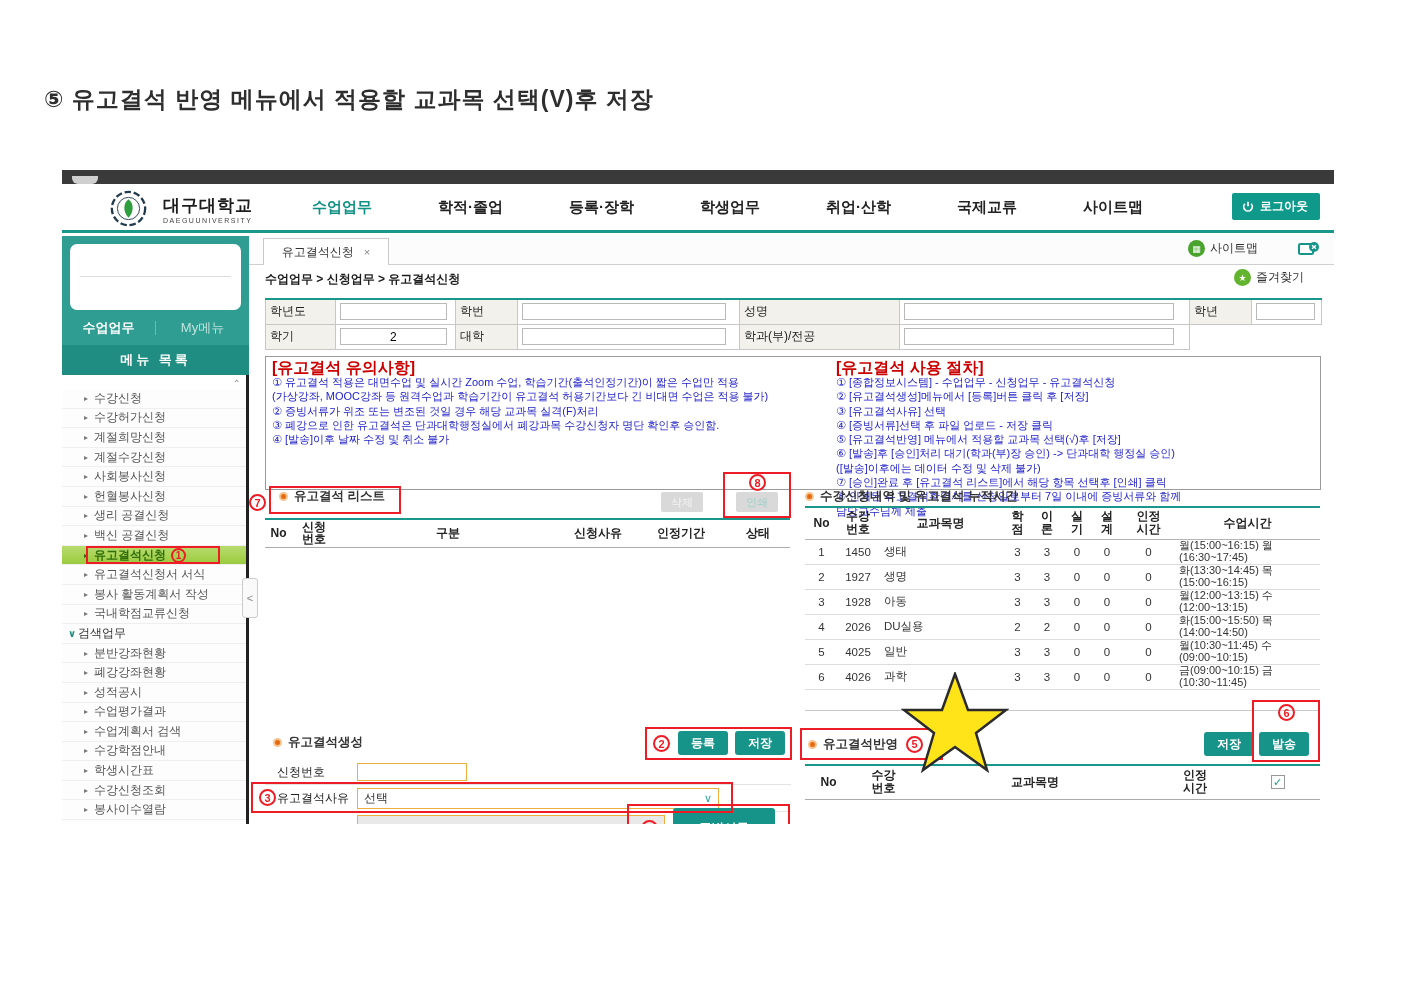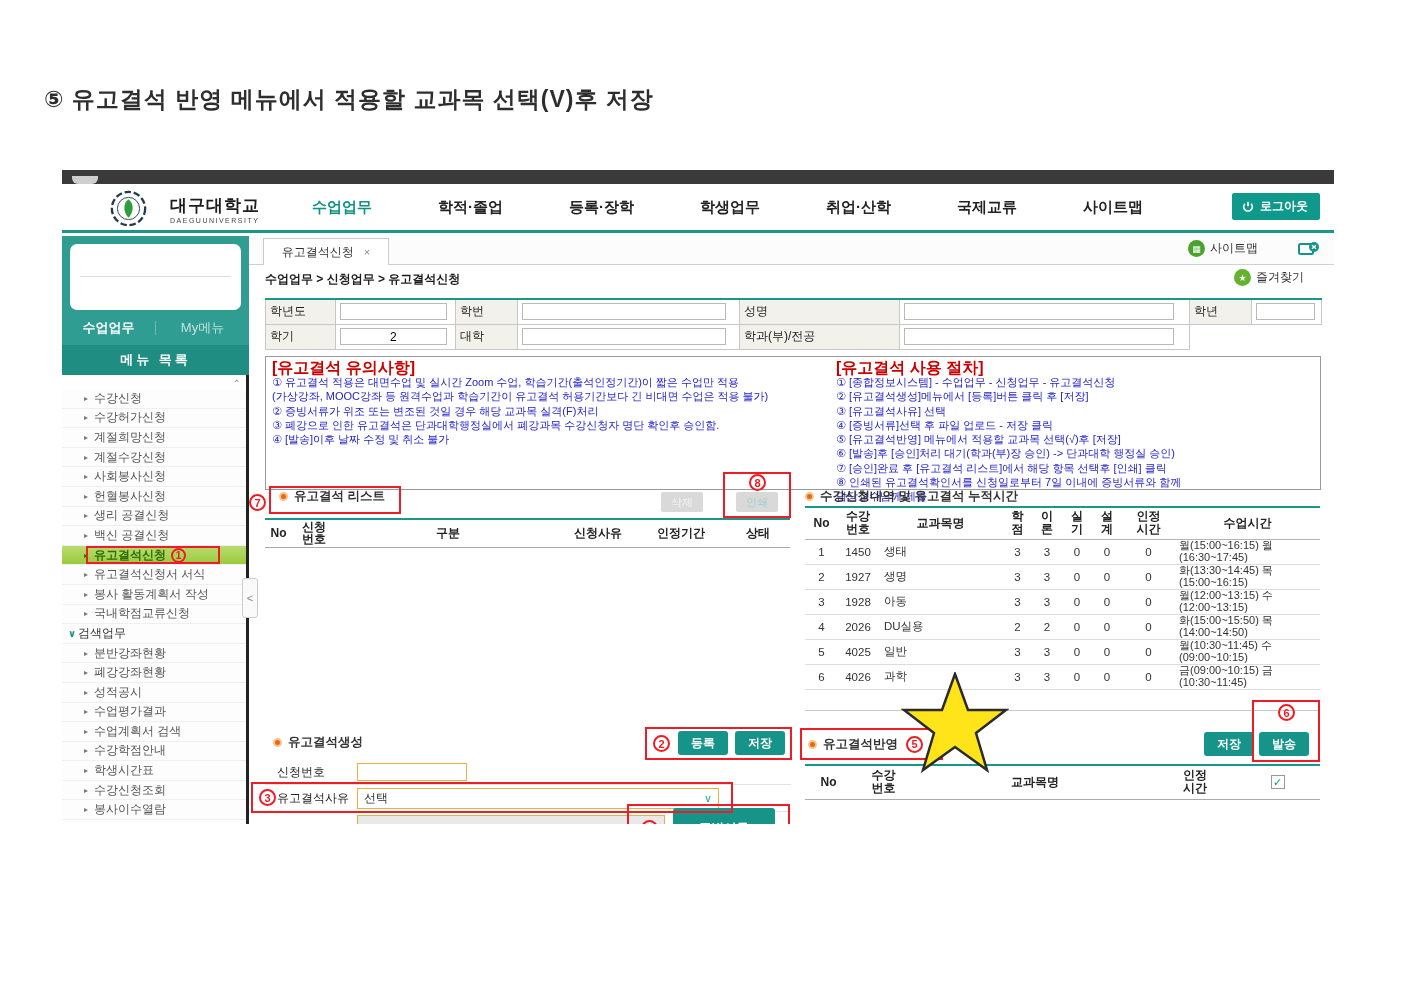--- a/index.html
+++ b/index.html
@@ -10,21 +10,21 @@
   #instr { position:absolute; left:44px; top:84px; font-size:23px; font-weight:bold; color:#2e2e2e; letter-spacing:1px; }
 
   
   #shot { position:absolute; left:62px; top:170px; width:1272px; height:692px; background:#fff; overflow:hidden; }
 
   #darkbar { position:absolute; left:0; top:0; width:1272px; height:14px; background:#3a3a3a; }
   #darkbar .notch { position:absolute; left:10px; top:6px; width:26px; height:8px; background:#cfcfcf; border-radius:0 0 6px 6px; }
 
   
   #hdr { position:absolute; left:0; top:14px; width:1272px; height:49px; background:#fff; border-bottom:3px solid #18978a; }
-  #logo { position:absolute; left:48px; top:6px; display:flex; align-items:center; gap:23px; }
+  #logo { position:absolute; left:48px; top:6px; display:flex; align-items:center; gap:16px; }
   #logo .emb { width:37px; height:37px; }
   #logo .t1 { font-size:17px; font-weight:bold; color:#1c1c1c; letter-spacing:1px; }
   #logo .t2 { font-size:7px; color:#444; letter-spacing:1.5px; }
   #nav { position:absolute; left:250px; top:0; height:46px; display:flex; align-items:center; gap:66px; }
   .nav-item { font-size:15px; font-weight:bold; color:#222; cursor:pointer; white-space:nowrap; }
   .nav-item.active { color:#0f9183; }
   #logoutBtn { position:absolute; right:14px; top:9px; height:27px; background:#0f998b; color:#fff; font-size:12px; font-weight:bold; border:none; border-radius:2px; padding:0 12px 0 10px; display:flex; align-items:center; gap:6px; cursor:pointer; }
 
   
   #bodyArea { position:absolute; left:0; top:66px; width:1272px; height:626px; }
@@ -368,20 +368,21 @@
           </div>
           <div id="ntRight">
             <div class="nt-title">[유고결석 사용 절차]</div>
             <div id="notice-right-lines">
                 <div class="notice-line">① [종합정보시스템] - 수업업무 - 신청업무 - 유고결석신청</div>
                 <div class="notice-line">② [유고결석생성]메뉴에서 [등록]버튼 클릭 후 [저장]</div>
                 <div class="notice-line">③ [유고결석사유] 선택</div>
                 <div class="notice-line">④ [증빙서류]선택 후 파일 업로드 - 저장 클릭</div>
                 <div class="notice-line">⑤ [유고결석반영] 메뉴에서 적용할 교과목 선택(√)후 [저장]</div>
                 <div class="notice-line">⑥ [발송]후 [승인]처리 대기(학과(부)장 승인) -&gt; 단과대학 행정실 승인)</div>
+                <div class="notice-line">  ([발송]이후에는 데이터 수정 및 삭제 불가)</div>
                 <div class="notice-line">⑦ [승인]완료 후 [유고결석 리스트]에서 해당 항목 선택후 [인쇄] 클릭</div>
                 <div class="notice-line">⑧ 인쇄된 유고결석확인서를 신청일로부터 7일 이내에 증빙서류와 함께</div>
                 <div class="notice-line">  담당교수님께 제출</div>
               </div>
           </div>
         </div>
 
         <span class="badge" id="badge7">7</span>
         <div id="listTitleBox">
           <div class="secTitle">

